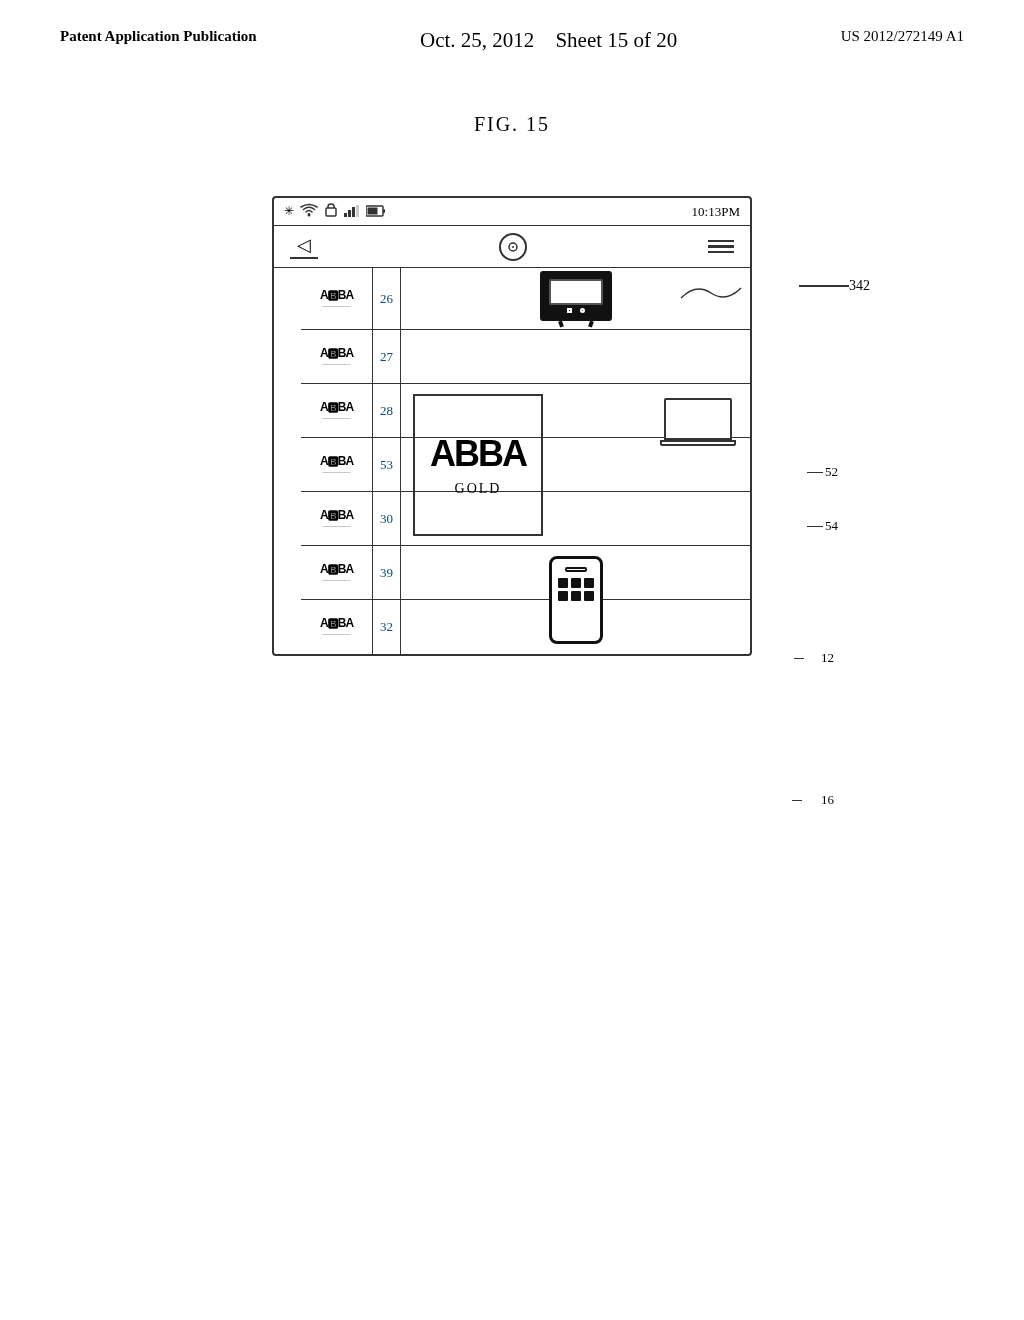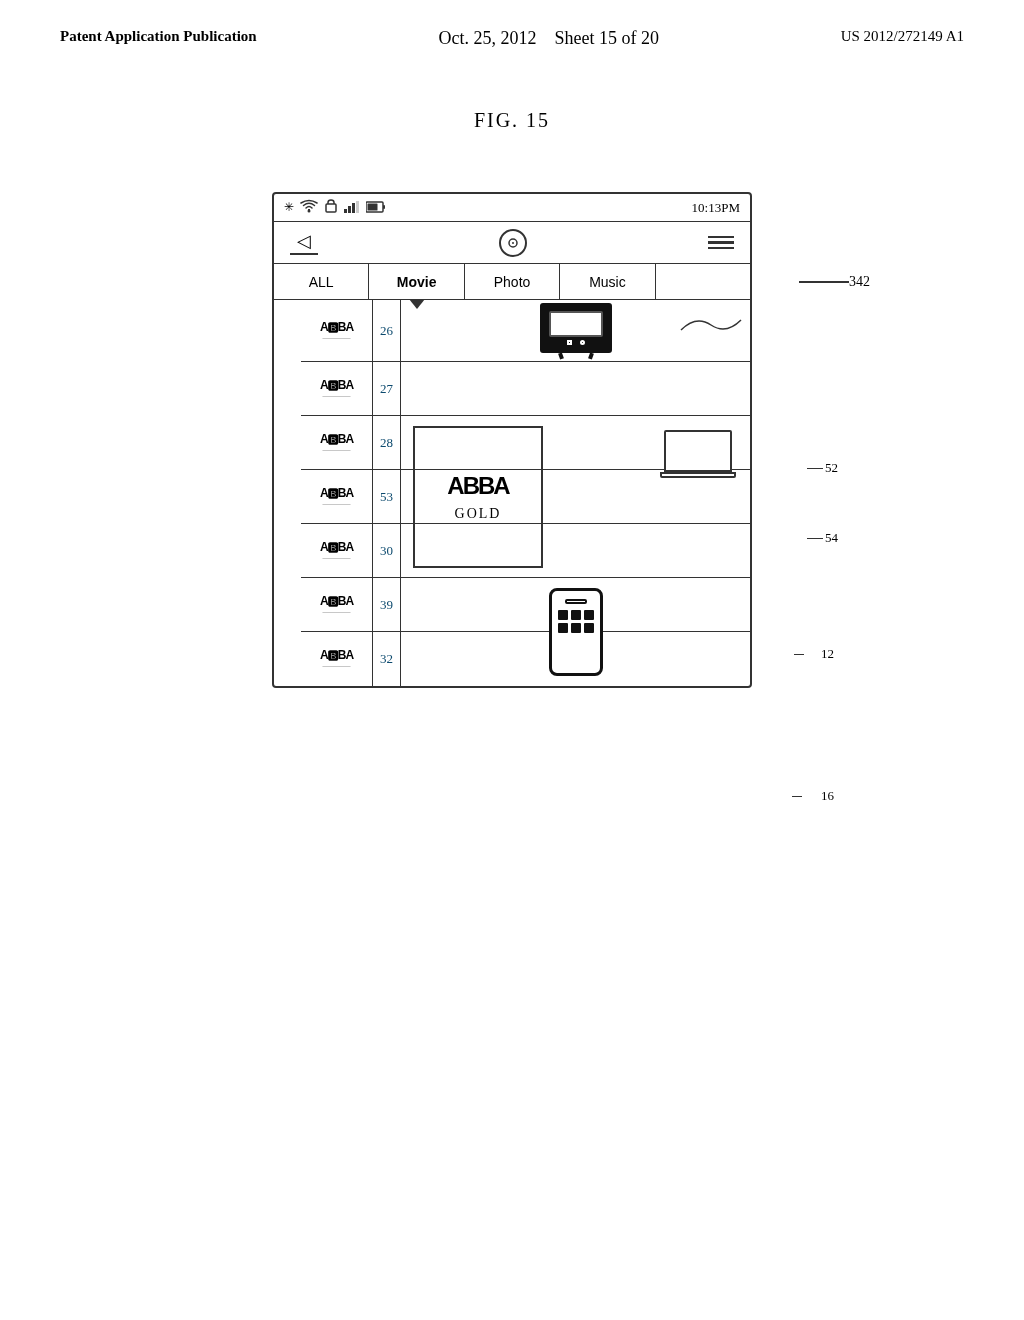--- a/index.html
+++ b/index.html
@@ -17,21 +17,21 @@
       display: flex;
       justify-content: space-between;
       align-items: flex-start;
       padding: 28px 60px 0 60px;
     }
     .patent-header-left {
       font-size: 15px;
       font-weight: bold;
     }
     .patent-header-center {
-      font-size: 18px;
+      font-size: 21px;
       font-weight: normal;
       text-align: center;
     }
     .patent-header-right {
       font-size: 15px;
       font-weight: normal;
     }
 
     
     .fig-title {
@@ -272,38 +272,20 @@
           <circle cx="6" cy="6" r="1" fill="#333"></circle>
         </svg>
       </div>
       <div class="nav-menu">
         <div class="nav-menu-line"></div>
         <div class="nav-menu-line"></div>
         <div class="nav-menu-line"></div>
       </div>
     </div>
 
-    <div class="tab-bar">
-      <div class="tab-item">
-        <span>ALL</span>
-      </div>
-      <div class="tab-item active">
-        <span>Movie</span>
-        <div class="tab-arrow"></div>
-      </div>
-      <div class="tab-item">
-        <span>Photo</span>
-      </div>
-      <div class="tab-item">
-        <span>Music</span>
-      </div>
-      <div class="tab-item">
-        <span></span>
-      </div>
-    </div>
 
     <div class="content-area" style="position:relative;">
 
       <div class="content-row" style="height:62px;">
         <div class="thumb-cell">
           <div class="thumb-label">A🅱︎BA</div>
           <div class="thumb-sub">————</div>
         </div>
         <div class="row-num">26</div>
         <div class="row-content">
@@ -359,21 +341,21 @@
           <div class="thumb-cell">
             <div class="thumb-label">A🅱︎BA</div>
             <div class="thumb-sub">————</div>
           </div>
           <div class="row-num">30</div>
           <div class="row-content"></div>
         </div>
 
         <div style="position:absolute;top:0;left:100px;width:calc(100% - 100px);height:162px;display:flex;align-items:center;justify-content:flex-start;padding:8px 12px;gap:14px;">
           <div style="border:2px solid #333;width:130px;height:142px;display:flex;flex-direction:column;align-items:center;justify-content:center;">
-            <div style="font-size:24px;font-weight:bold;font-family:Arial,sans-serif;letter-spacing:-2px;">ABBA</div>
+            <div style="font-size:36px;font-weight:bold;font-family:Arial,sans-serif;letter-spacing:-2px;">ABBA</div>
             <div style="font-size:14px;margin-top:6px;letter-spacing:2px;">GOLD</div>
           </div>
 
           <div style="position:absolute;right:14px;top:14px;">
             <div style="width:68px;height:42px;border:2px solid #333;border-radius:2px 2px 0 0;background:#fff;"></div>
             <div style="width:76px;height:6px;border:2px solid #333;border-radius:0 0 2px 2px;background:#fff;margin-left:-4px;"></div>
           </div>
         </div>
       </div>
 
@@ -417,21 +399,21 @@
   <div style="position:absolute;right:-88px;top:82px;display:flex;align-items:center;">
     <div style="width:50px;height:1.5px;background:#333;"></div>
     <span style="font-size:14px;margin-left:0;">342</span>
   </div>
 
   <div style="position:absolute;right:-56px;top:268px;display:flex;align-items:center;">
     <div style="width:16px;height:1px;background:#333;"></div>
     <span style="font-size:13px;margin-left:2px;">52</span>
   </div>
 
-  <div style="position:absolute;right:-56px;top:338px;display:flex;align-items:center;">
+  <div style="position:absolute;right:-56px;top:322px;display:flex;align-items:center;">
     <div style="width:16px;height:1px;background:#333;"></div>
     <span style="font-size:13px;margin-left:2px;">54</span>
   </div>
 
   <div style="position:absolute;right:-52px;top:454px;display:flex;align-items:center;">
     <div style="width:10px;height:1px;background:#333;"></div>
     <span style="font-size:13px;margin-left:17px;">12</span>
   </div>
 
   <div style="position:absolute;right:-52px;top:596px;display:flex;align-items:center;gap:17px;">

